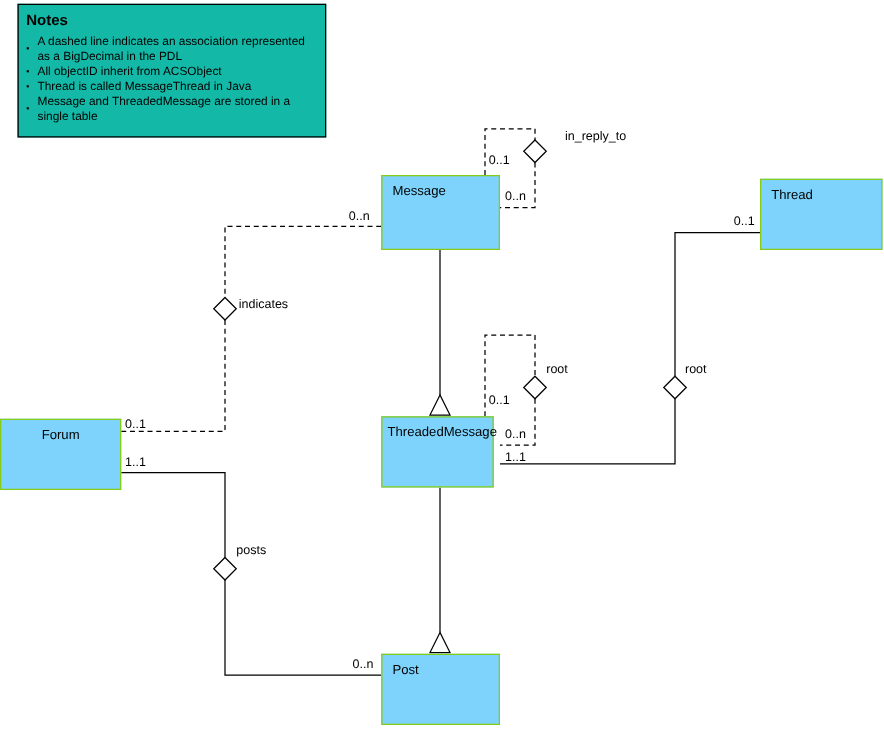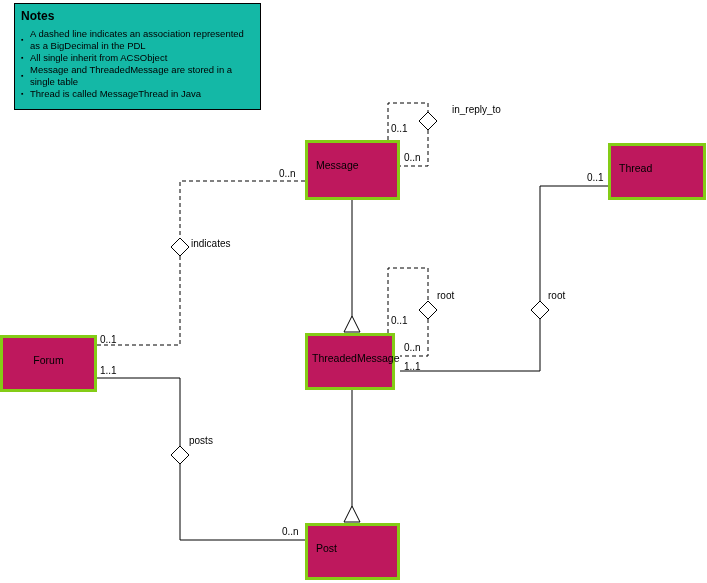--- a/index.html
+++ b/index.html
@@ -4,21 +4,21 @@
 <style>
   * { margin:0; padding:0; box-sizing:border-box; }
   html,body { background:#fff; }
   body { font-family:"Liberation Sans", sans-serif; color:#000; }
   .canvas { position:relative; width:707px; height:583px; background:#fff; overflow:hidden; }
   svg.wires { position:absolute; left:0; top:0; }
   .wire { fill:none; stroke:#000; stroke-width:1; }
   .wire.dashed { stroke-dasharray:4 3; }
   .diamond { fill:#fff; stroke:#000; stroke-width:1; }
   .tri { fill:#fff; stroke:#000; stroke-width:1; }
-  .cls { position:absolute; background:#be185d; border:3px solid #84cc16; padding:16px 8px; font-size:10.5px; white-space:nowrap; }
+  .cls { position:absolute; background:#7dd3fc; border:1px solid #84cc16; padding:6px 8px; font-size:10.5px; white-space:nowrap; }
   .cls.tight { padding-left:4px; }
   .notes-box { position:absolute; left:14px; top:3px; width:247px; border:1px solid #000; background:#14b8a6; padding:5px 6px 9px 6px; }
   .notes-title { font-weight:bold; font-size:12px; margin-bottom:5px; }
   .note-item { display:flex; font-size:9.5px; line-height:12px;align-items:center; }
   .note-bullet { flex:0 0 9px; width:9px; font-size:7px; line-height:12px; }
   .note-text { width:222px; }
   .lbl { position:absolute; font-size:10px; white-space:nowrap; }
 </style>
 </head>
 <body>
@@ -49,29 +49,29 @@
   </svg>
 
   <div class="notes-box">
     <div class="notes-title">Notes</div>
     <div class="note-item">
       <span class="note-bullet">▪</span>
       <span class="note-text">A dashed line indicates an association represented as a BigDecimal in the PDL</span>
     </div>
     <div class="note-item">
       <span class="note-bullet">▪</span>
-      <span class="note-text">All single inherit from ACSObject</span>
+      <span class="note-text">All objectID inherit from ACSObject</span>
+    </div>
+    <div class="note-item">
+      <span class="note-bullet">▪</span>
+      <span class="note-text">Thread is called MessageThread in Java</span>
     </div>
     <div class="note-item">
       <span class="note-bullet">▪</span>
       <span class="note-text">Message and ThreadedMessage are stored in a single table</span>
-    </div>
-    <div class="note-item">
-      <span class="note-bullet">▪</span>
-      <span class="note-text">Thread is called MessageThread in Java</span>
     </div>
   </div>
 
   <div class="cls" style="left:305px;top:140px;width:95px;height:60px;">
     <span>Message</span>
   </div>
   <div class="cls" style="left:608px;top:143px;width:98px;height:57px;">
     <span>Thread</span>
   </div>
   <div class="cls" style="left:0px;top:335px;width:97px;height:57px;text-align:center;">

